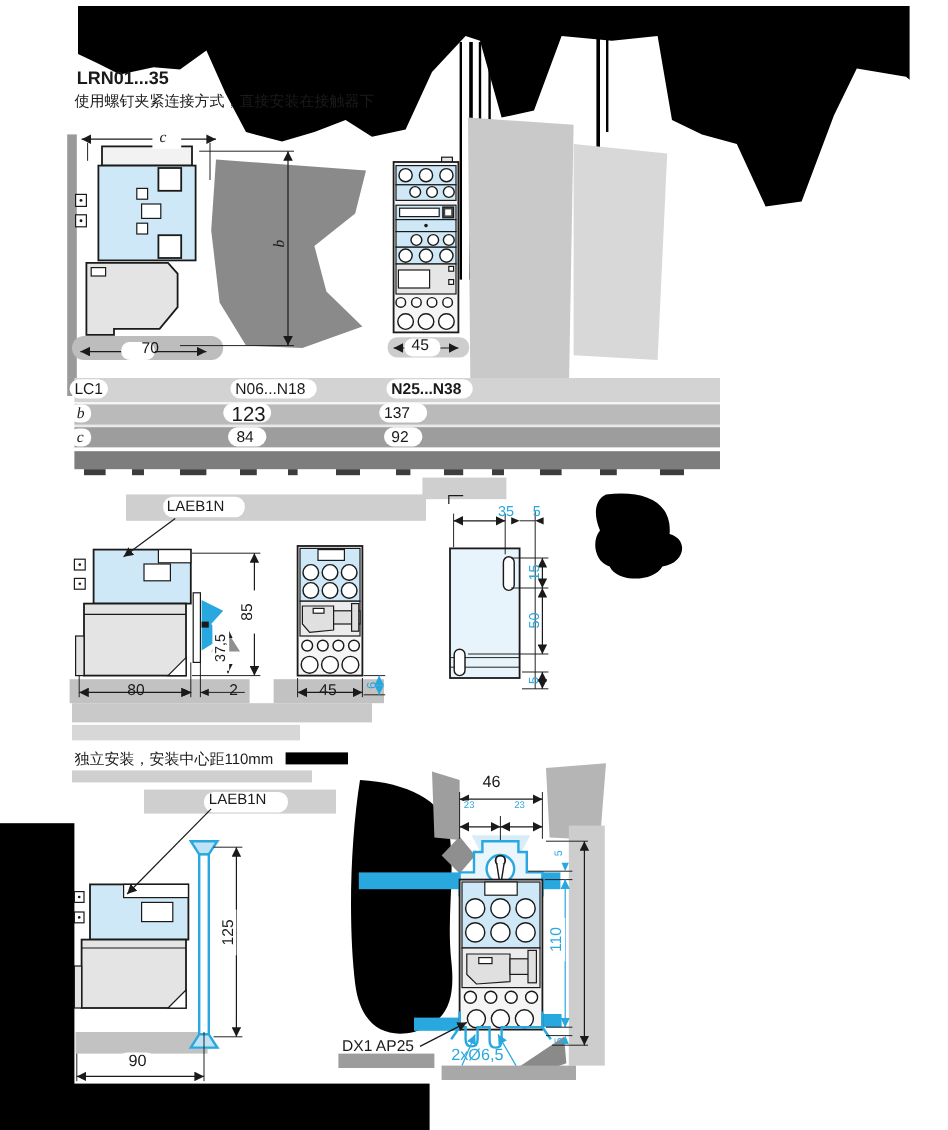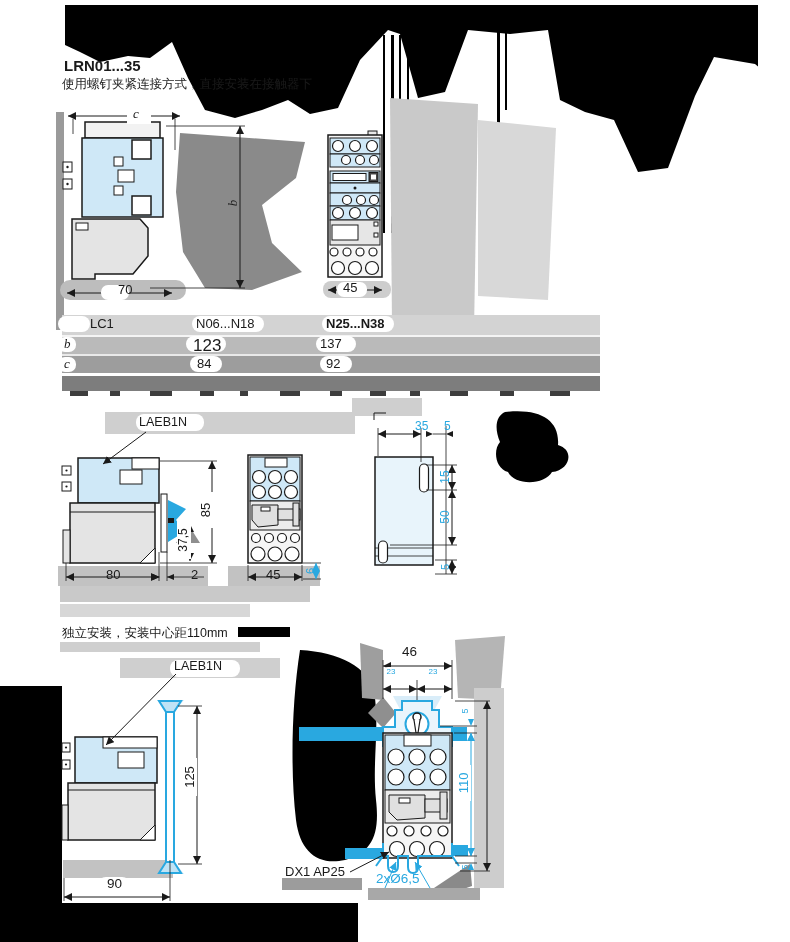--- a/index.html
+++ b/index.html
@@ -355,21 +355,21 @@
 </svg>
 
 <div class="lbl b" style="left:64px;top:58px;font-size:15px;">LRN01...35</div>
 <div class="lbl" style="left:62px;top:78px;font-size:12.5px;">使用螺钉夹紧连接方式，直接安装在接触器下</div>
 
 <div class="lbl it" style="left:133px;top:107px;font-size:13px;">c</div>
 <div class="lbl it rot" style="left:233px;top:203px;font-size:13px;">b</div>
 <div class="lbl" style="left:107px;top:283px;font-size:13px;margin-left:11px;">70</div>
 <div class="lbl" style="left:343px;top:281px;font-size:13px;">45</div>
 
-<div class="lbl" style="left:62px;top:317px;font-size:13px;margin-left:28px;">LC1</div>
+<div class="lbl" style="left:62px;top:317px;font-size:13px;">LC1</div>
 <div class="lbl" style="left:196px;top:317px;font-size:13px;">N06...N18</div>
 <div class="lbl" style="left:326px;top:317px;font-size:13px;font-weight:bold;">N25...N38</div>
 <div class="lbl it" style="left:64px;top:337px;font-size:13px;">b</div>
 <div class="lbl" style="left:193px;top:337px;font-size:17px;">123</div>
 <div class="lbl" style="left:320px;top:337px;font-size:13px;">137</div>
 <div class="lbl it" style="left:64px;top:357px;font-size:13px;">c</div>
 <div class="lbl" style="left:197px;top:357px;font-size:13px;">84</div>
 <div class="lbl" style="left:326px;top:357px;font-size:13px;">92</div>
 
 <div class="lbl" style="left:139px;top:416px;font-size:12.5px;">LAEB1N</div>

